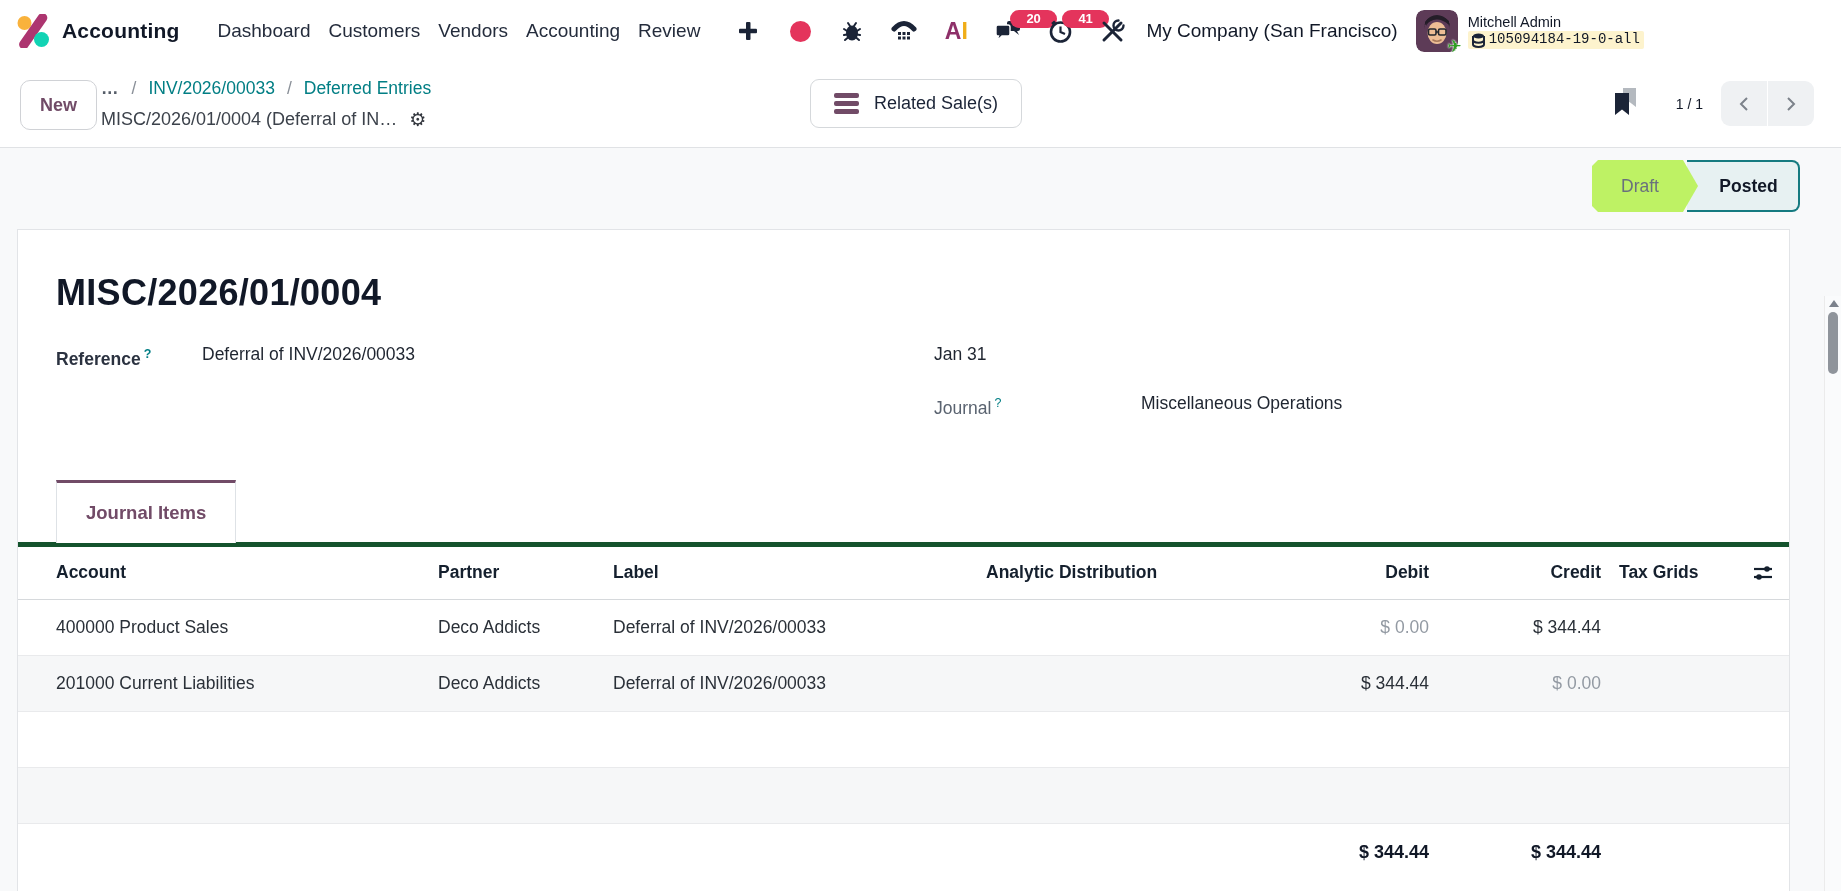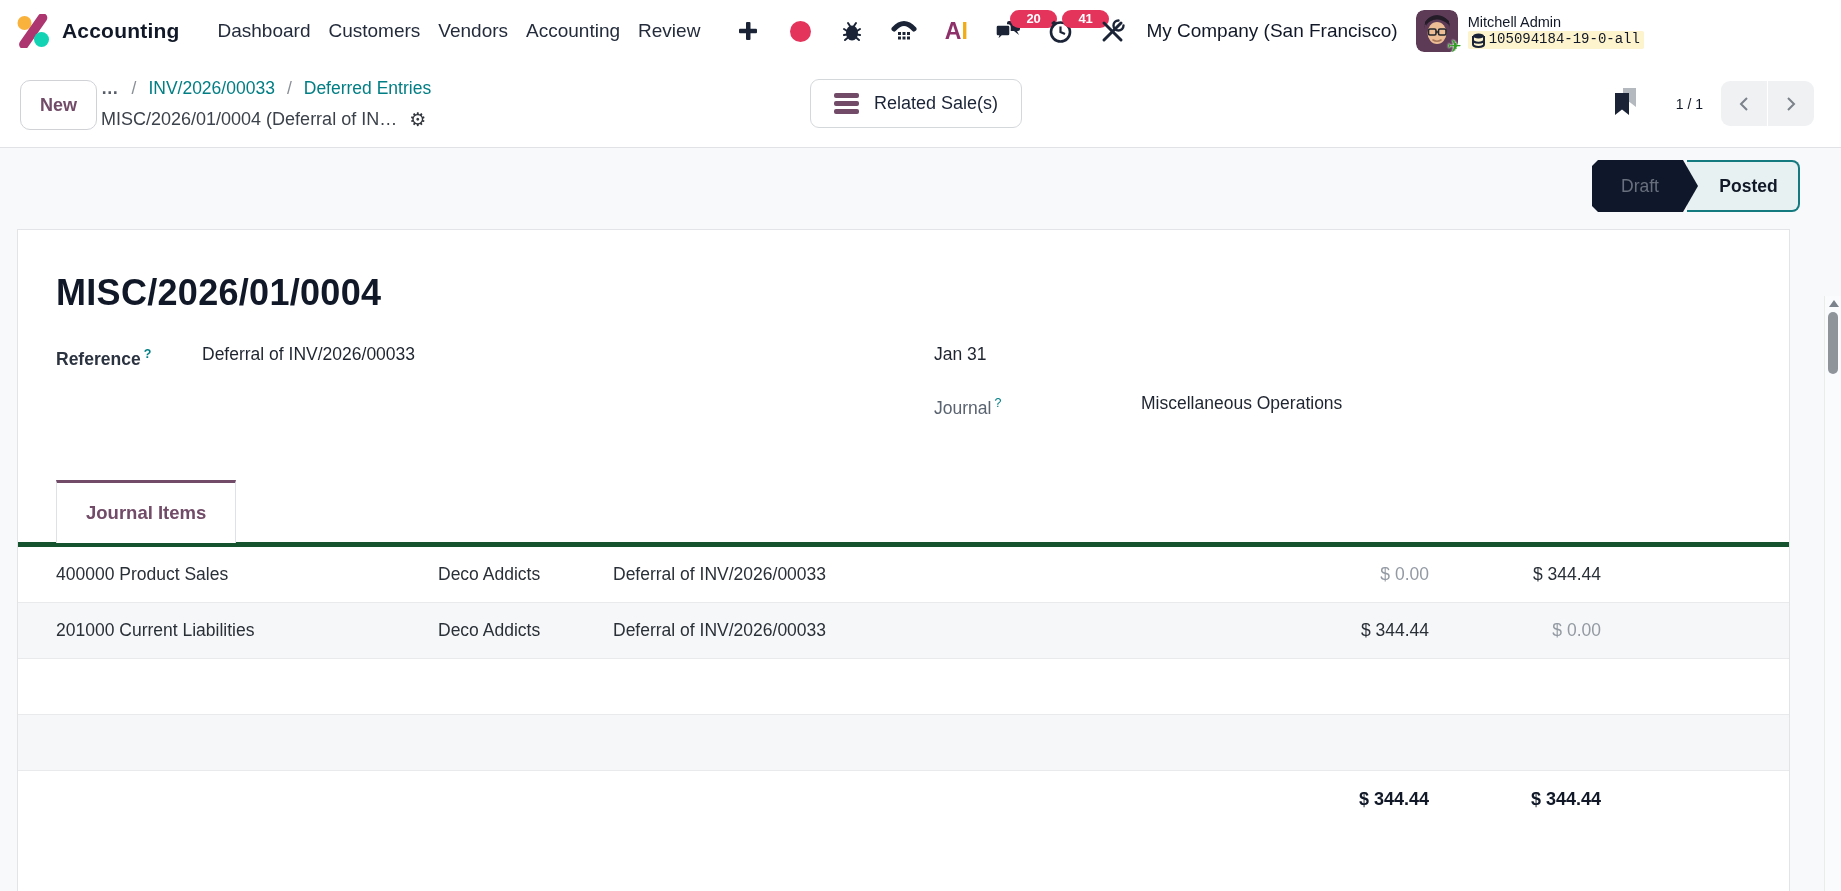--- a/index.html
+++ b/index.html
@@ -58,21 +58,21 @@
   .pager-btn.prev { border-radius:9px 0 0 9px; margin-right:1px; }
   .pager-btn.next { border-radius:0 9px 9px 0; }
 
   
   .page { position:absolute; left:0; top:147px; width:100%; height:744px; background:#f8f9fa;
           border-top:1px solid #e0e2e5; }
   .action-row { position:absolute; left:17px; top:15px; display:flex; gap:26px; }
   .btn-action { height:52px; padding:0 23px; background:#e8e9eb; border:none; border-radius:8px;
                 font-size:17.5px; font-weight:700; color:#1f2530; cursor:pointer; font-family:inherit; }
   .statusbar { position:absolute; right:41px; top:12px; display:flex; height:52px; }
-  .st-draft { position:relative; z-index:2; width:106px; background:#0f172a; color:#69707d; font-size:17.5px;
+  .st-draft { position:relative; z-index:2; width:106px; background:#bef264; color:#69707d; font-size:17.5px;
               display:flex; align-items:center; justify-content:center; padding-right:10px; cursor:pointer;
               clip-path:polygon(6px 0,calc(100% - 15px) 0,100% 50%,calc(100% - 15px) 100%,6px 100%,0 calc(100% - 6px),0 6px); }
   .st-posted { z-index:1; width:113px; margin-left:-11px; background:#e7f1f2; border:2px solid #157a80;
                border-left:none; border-radius:0 8px 8px 0; display:flex; align-items:center;
                justify-content:center; font-size:17.5px; font-weight:700; color:#111827; padding-left:12px; cursor:pointer; }
 
   
   .scrollbar { position:absolute; right:0; top:148px; width:17px; height:743px; background:#fafbfc;
                border-left:1px solid #ebebeb; }
   .sb-arrow { position:absolute; top:4px; left:4px; width:0; height:0;
@@ -302,20 +302,37 @@
             <span class="fvalue">Miscellaneous Operations</span>
           </div>
         </div>
       </div>
 
       <div class="tabs">
         <div class="tab active">Journal Items</div>
       </div>
 
       <div class="jtable">
+        <div class="trow thead">
+          <div class="c-account">Account</div>
+          <div>Partner</div>
+          <div>Label</div>
+          <div>Analytic Distribution</div>
+          <div class="num">Debit</div>
+          <div class="num">Credit</div>
+          <div class="c-taxgrids">Tax Grids</div>
+          <div class="c-icon">
+            <svg class="slider-icon" width="22" height="20" viewBox="0 0 22 20">
+              <path d="M2 6 H20" stroke="#15202e" stroke-width="2.2"></path>
+                <circle cx="15" cy="6" r="2.8" fill="#15202e"></circle>
+              <path d="M2 14 H20" stroke="#15202e" stroke-width="2.2"></path>
+                <circle cx="7" cy="14" r="2.8" fill="#15202e"></circle>
+            </svg>
+          </div>
+        </div>
 
         <div class="trow tbody-row">
           <div class="c-account">400000 Product Sales</div>
           <div>Deco Addicts</div>
           <div>Deferral of INV/2026/00033</div>
           <div></div>
           <div class="money muted">$ 0.00</div>
           <div class="money">$ 344.44</div>
           <div class="c-taxgrids"></div>
           <div class="c-icon"></div>

